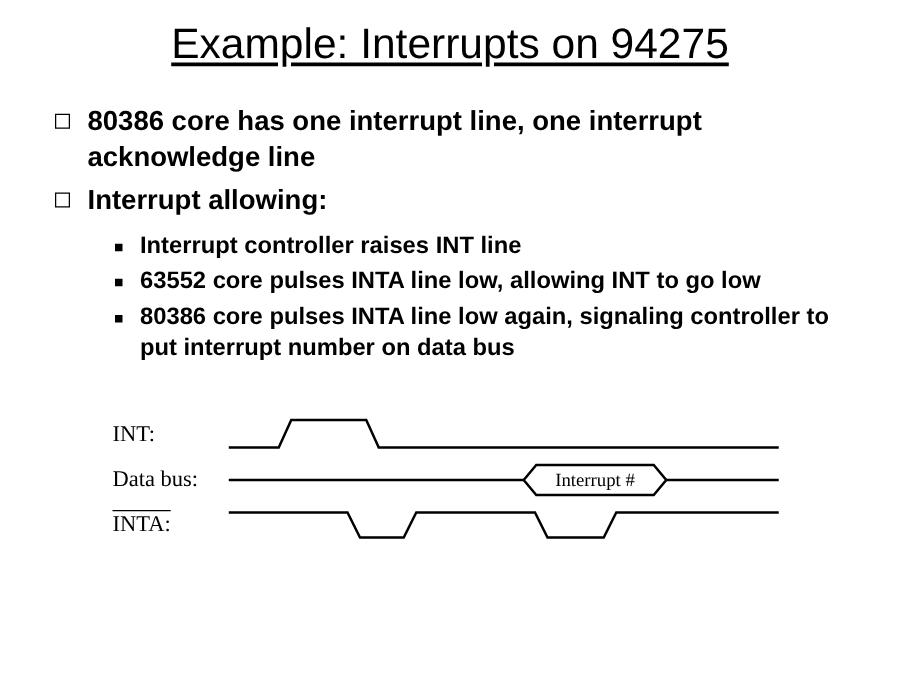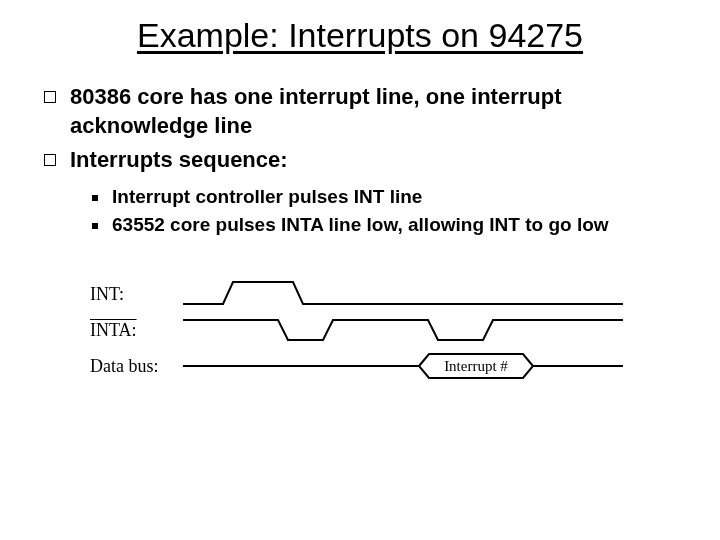--- a/index.html
+++ b/index.html
@@ -91,55 +91,59 @@
 
 <h1 class="title">Example: Interrupts on 94275</h1>
 
 <div class="bullets">
   <div class="bullet-l1">
     <div class="marker"></div>
     <div class="text">80386 core has one interrupt line, one interrupt acknowledge line</div>
   </div>
   <div class="bullet-l1">
     <div class="marker"></div>
-    <div class="text">Interrupts sequence:</div>
+    <div class="text">Interrupt allowing:</div>
   </div>
 
   <div class="sublist">
     <div class="bullet-l2">
       <div class="marker"></div>
-      <div class="text">Interrupt controller pulses INT line</div>
+      <div class="text">Interrupt controller raises INT line</div>
     </div>
     <div class="bullet-l2">
       <div class="marker"></div>
       <div class="text">63552 core pulses INTA line low, allowing INT to go low</div>
+    </div>
+    <div class="bullet-l2">
+      <div class="marker"></div>
+      <div class="text">80386 core pulses INTA line low again, signaling controller to put interrupt number on data bus</div>
     </div>
   </div>
 </div>
 
 <div class="diagram-wrap">
   <div class="diagram">
 
     <div class="sigrow">
       <div class="siglabel">INT:</div>
       <svg class="sigsvg" viewBox="0 0 440 36">
         <path d="M0 28 L40 28 L50 6 L110 6 L120 28 L440 28" fill="none" stroke="#000" stroke-width="2"></path>
       </svg>
     </div>
 
     <div class="sigrow">
-      <div class="siglabel" style="text-decoration: overline;">INTA:</div>
-      <svg class="sigsvg" viewBox="0 0 440 36">
-        <path d="M0 8 L95 8 L105 28 L140 28 L150 8 L245 8 L255 28 L300 28 L310 8 L440 8" fill="none" stroke="#000" stroke-width="2"></path>
-      </svg>
-    </div>
-
-    <div class="sigrow">
       <div class="siglabel">Data bus:</div>
       <svg class="sigsvg" viewBox="0 0 440 36">
         <line x1="0" y1="18" x2="236" y2="18" stroke="#000" stroke-width="2"></line>
         <path d="M236 18 L246 6 L340 6 L350 18 L340 30 L246 30 Z" fill="none" stroke="#000" stroke-width="2"></path>
         <line x1="350" y1="18" x2="440" y2="18" stroke="#000" stroke-width="2"></line>
         <text x="293" y="23" text-anchor="middle" font-family="Times New Roman, serif" font-size="15">Interrupt #</text>
       </svg>
     </div>
+
+    <div class="sigrow">
+      <div class="siglabel" style="text-decoration: overline;">INTA:</div>
+      <svg class="sigsvg" viewBox="0 0 440 36">
+        <path d="M0 8 L95 8 L105 28 L140 28 L150 8 L245 8 L255 28 L300 28 L310 8 L440 8" fill="none" stroke="#000" stroke-width="2"></path>
+      </svg>
+    </div>
   </div>
 </div>
 
 </body></html>

